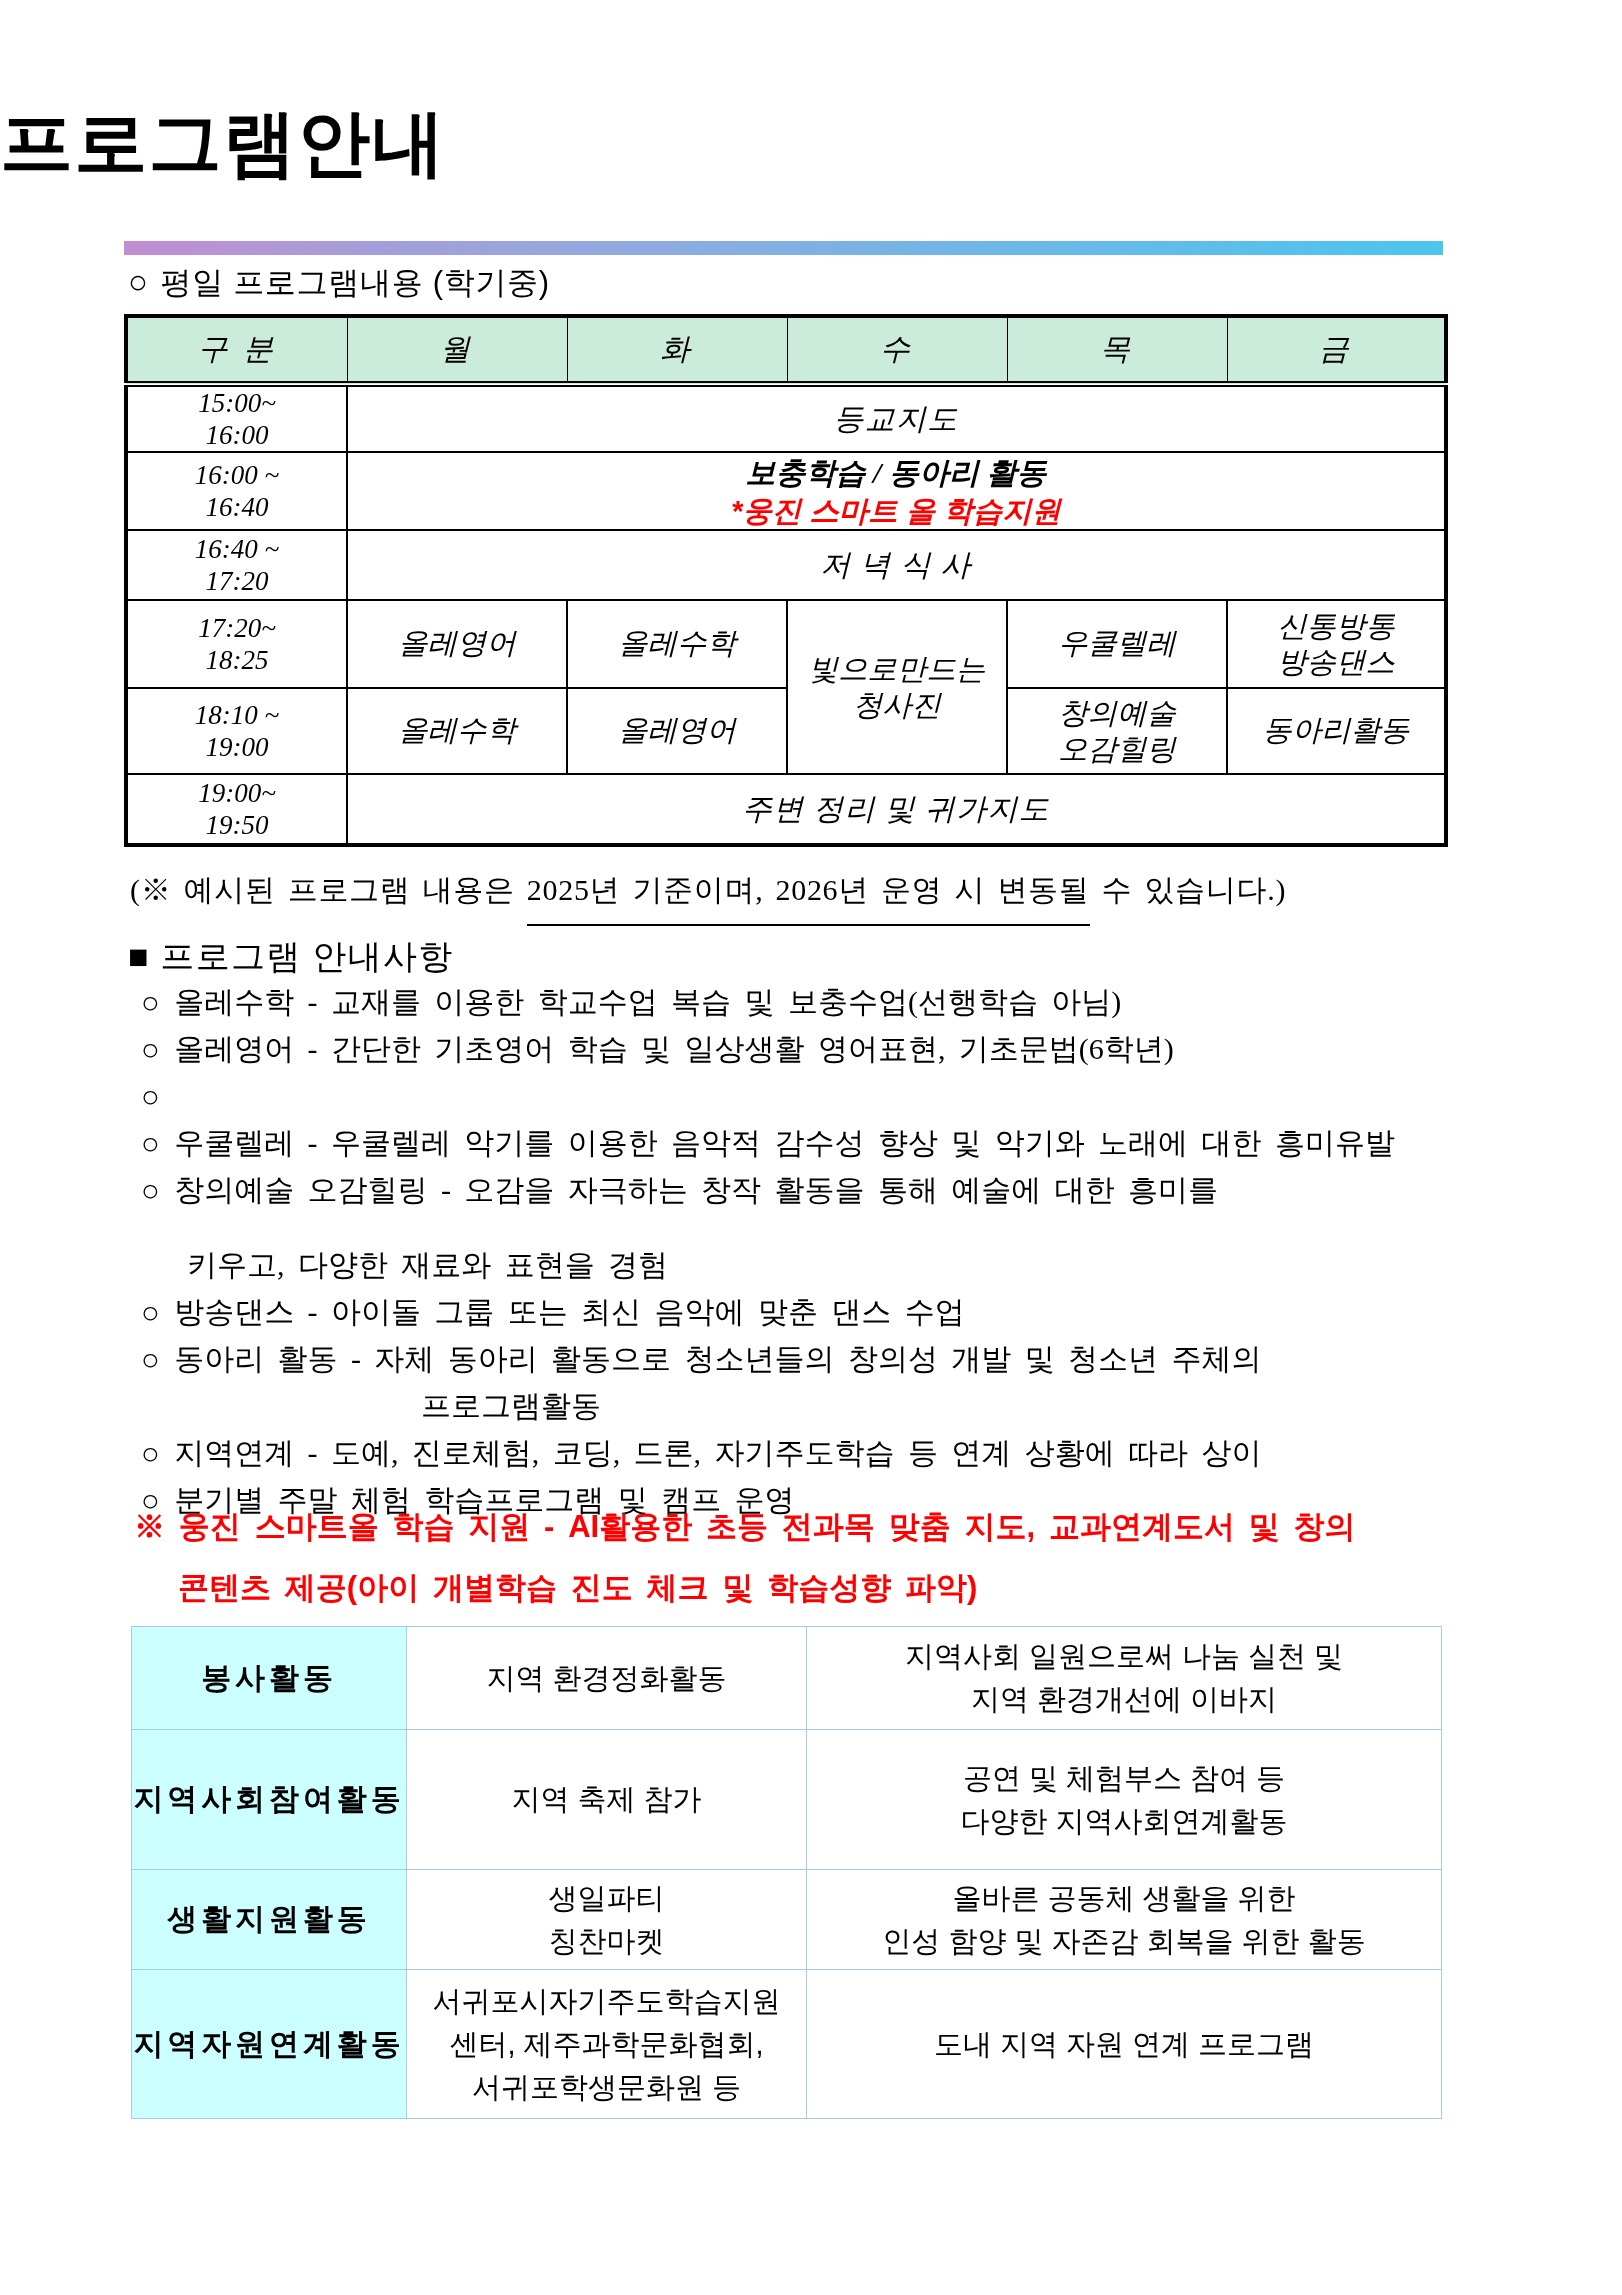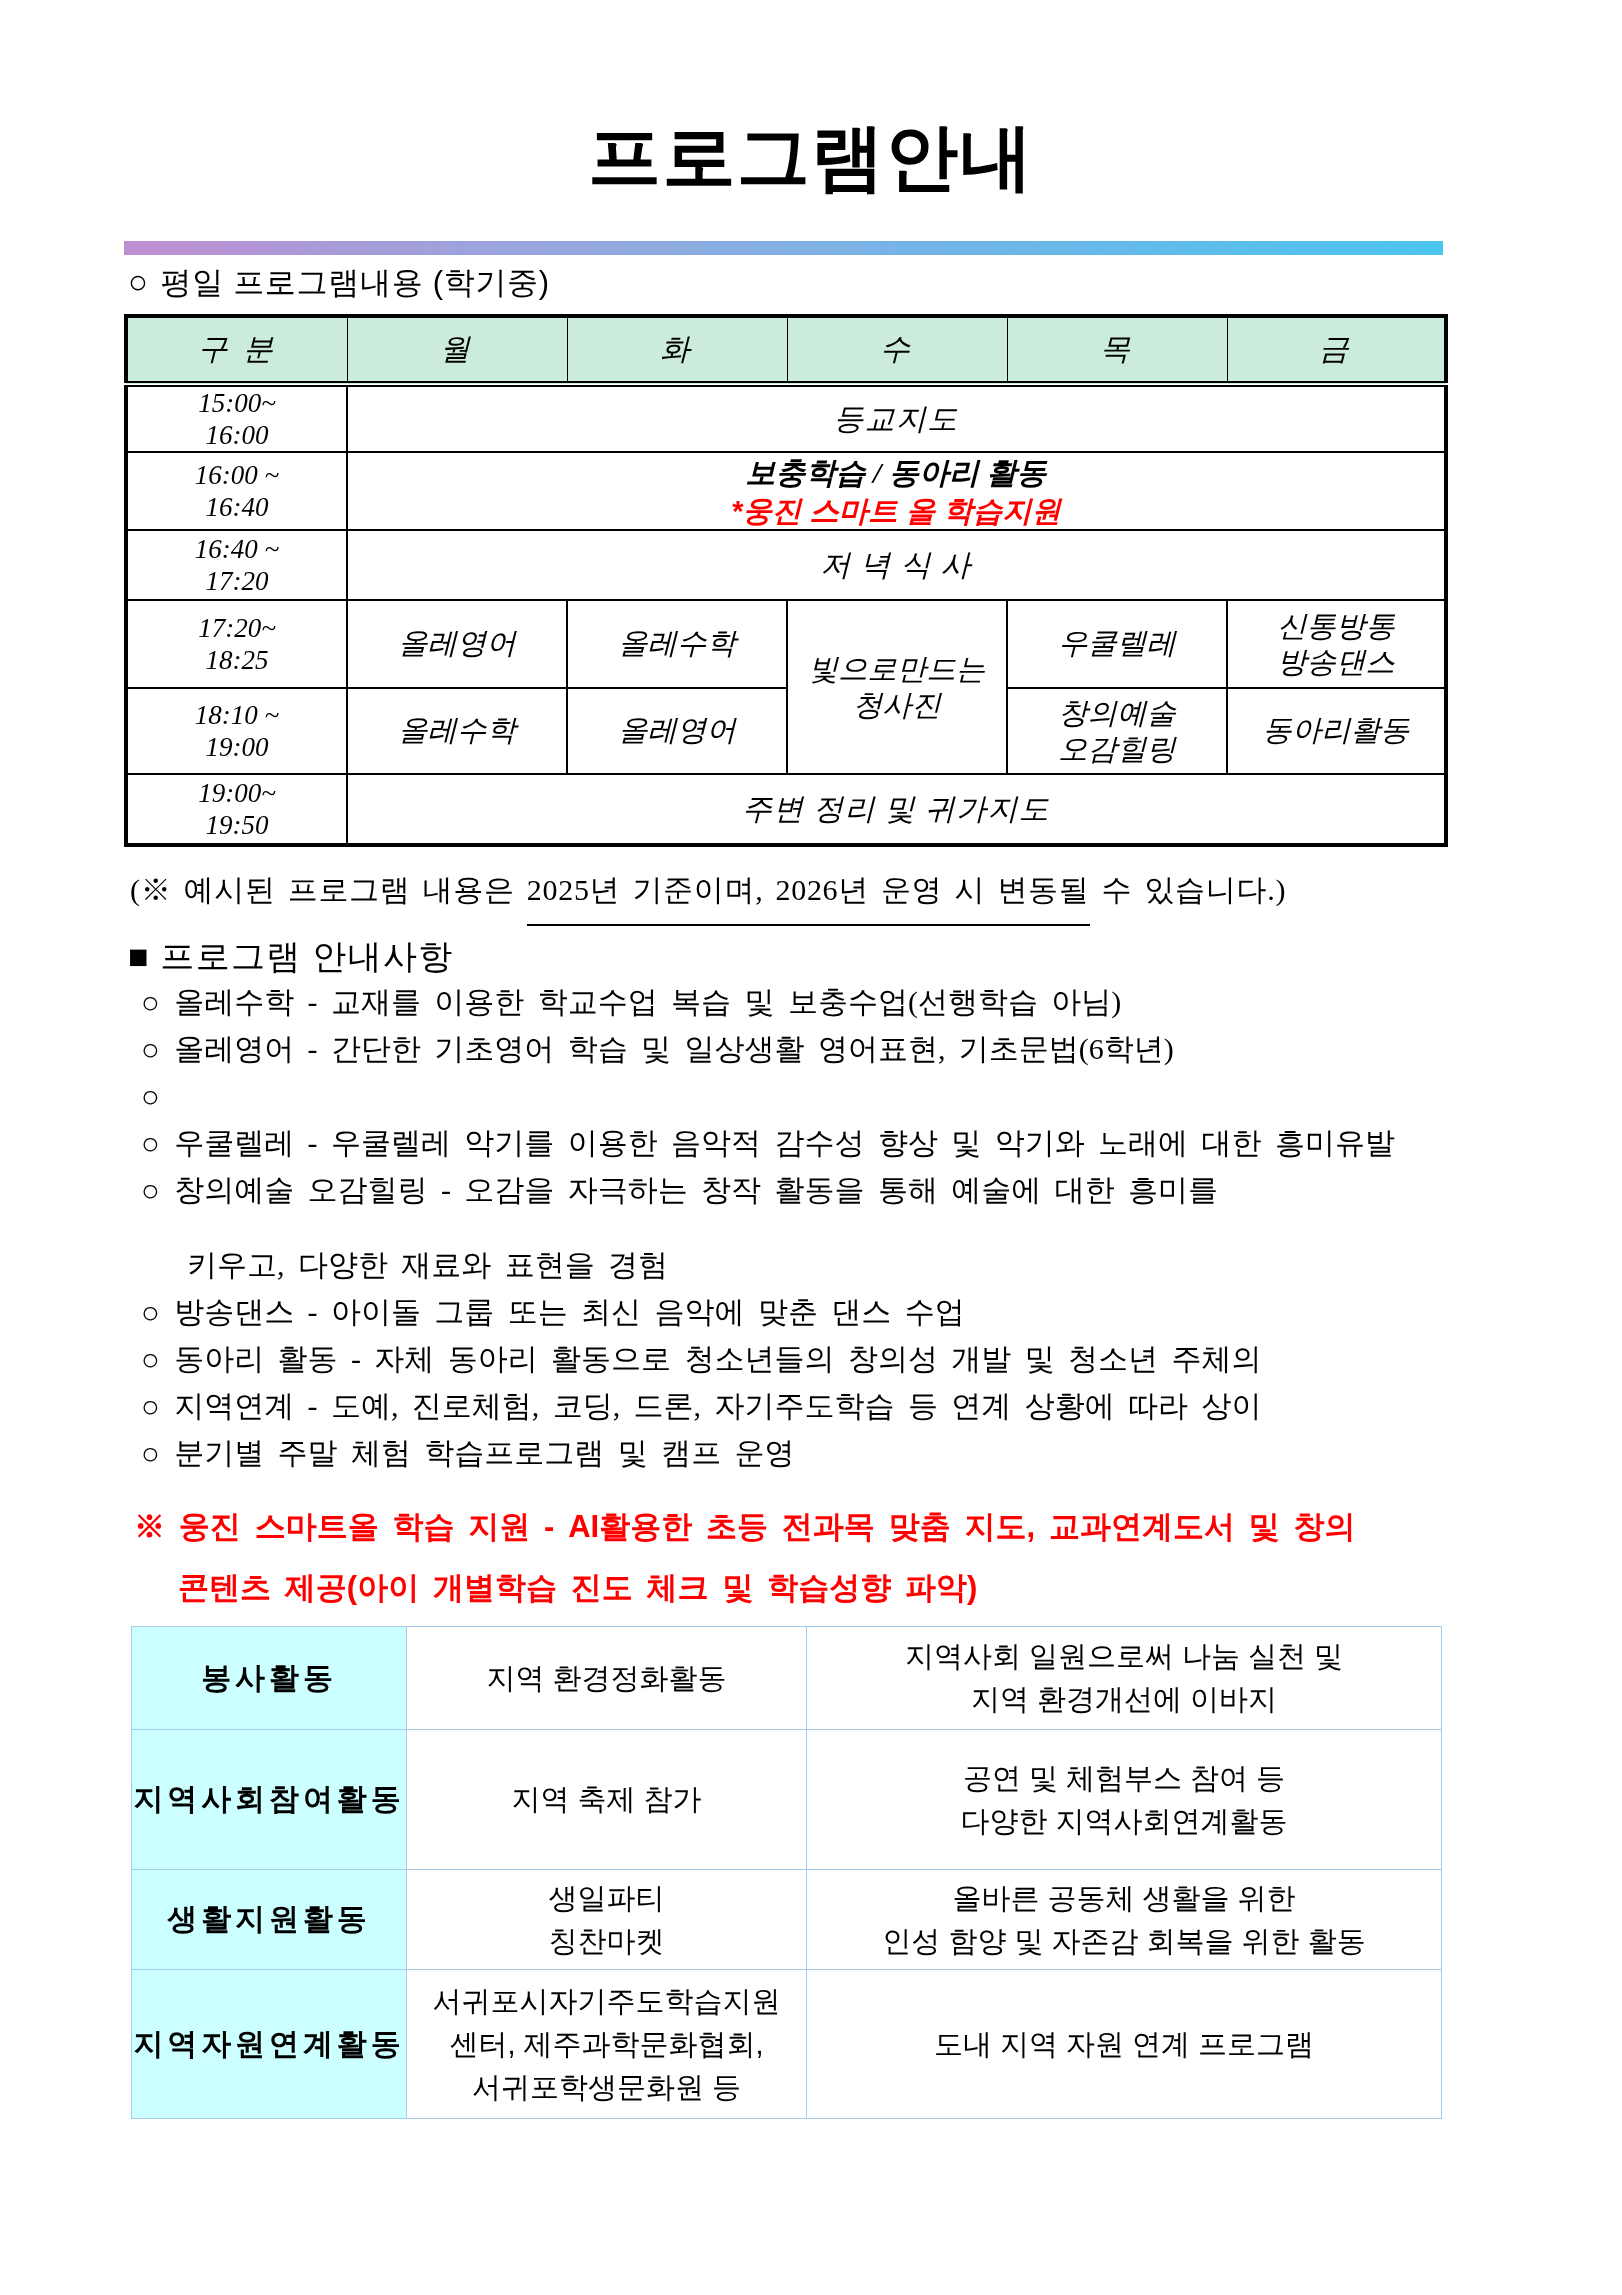--- a/index.html
+++ b/index.html
@@ -2,22 +2,22 @@
 <html style="font-size:10.5px"><head>
 <meta charset="utf-8">
 <style>
   * { margin:0; padding:0; box-sizing:border-box; }
   html,body { background:#ffffff; }
   .page {
     position:relative; width:1622px; height:2295px; background:#ffffff;
     font-family:"Liberation Serif", serif; color:#000;
   }
   .title {
-    position:absolute; top:120px; left:0; width:100%;
-    text-align:center; font-family:"Liberation Sans", sans-serif;
+    position:absolute; top:106px; left:0; width:100%;
+    text-align:left; font-family:"Liberation Sans", sans-serif;
     font-weight:900; font-size:73px; letter-spacing:1.3px; line-height:1;
   }
   .gradbar {
     position:absolute; left:124px; top:241px; width:1319px; height:14.4px;
     background:linear-gradient(90deg,#c18ed2 0%,#a59dd9 18%,#8fabe0 40%,#6fb6e7 65%,#4cc5ef 100%);
   }
   .sec1-heading {
     position:absolute; left:128px; top:262px;
     font-family:"Liberation Sans", sans-serif; font-size:31px; letter-spacing:0.7px;
   }
@@ -210,20 +210,23 @@
         <span>키우고, 다양한 재료와 표현을 경험</span>
       </div>
     <div class="b-line">
         <span class="marker">○</span>
         <span>방송댄스 - 아이돌 그룹 또는 최신 음악에 맞춘 댄스 수업</span>
       </div>
     <div class="b-line">
         <span class="marker">○</span>
         <span>동아리 활동 - 자체 동아리 활동으로 청소년들의 창의성 개발 및 청소년 주체의</span>
       </div>
+    <div class="b-line b-cont-2">
+        <span>프로그램활동</span>
+      </div>
     <div class="b-line">
         <span class="marker">○</span>
         <span>지역연계 - 도예, 진로체험, 코딩, 드론, 자기주도학습 등 연계 상황에 따라 상이</span>
       </div>
     <div class="b-line">
         <span class="marker">○</span>
         <span>분기별 주말 체험 학습프로그램  및 캠프 운영</span>
       </div>
   </div>
 

